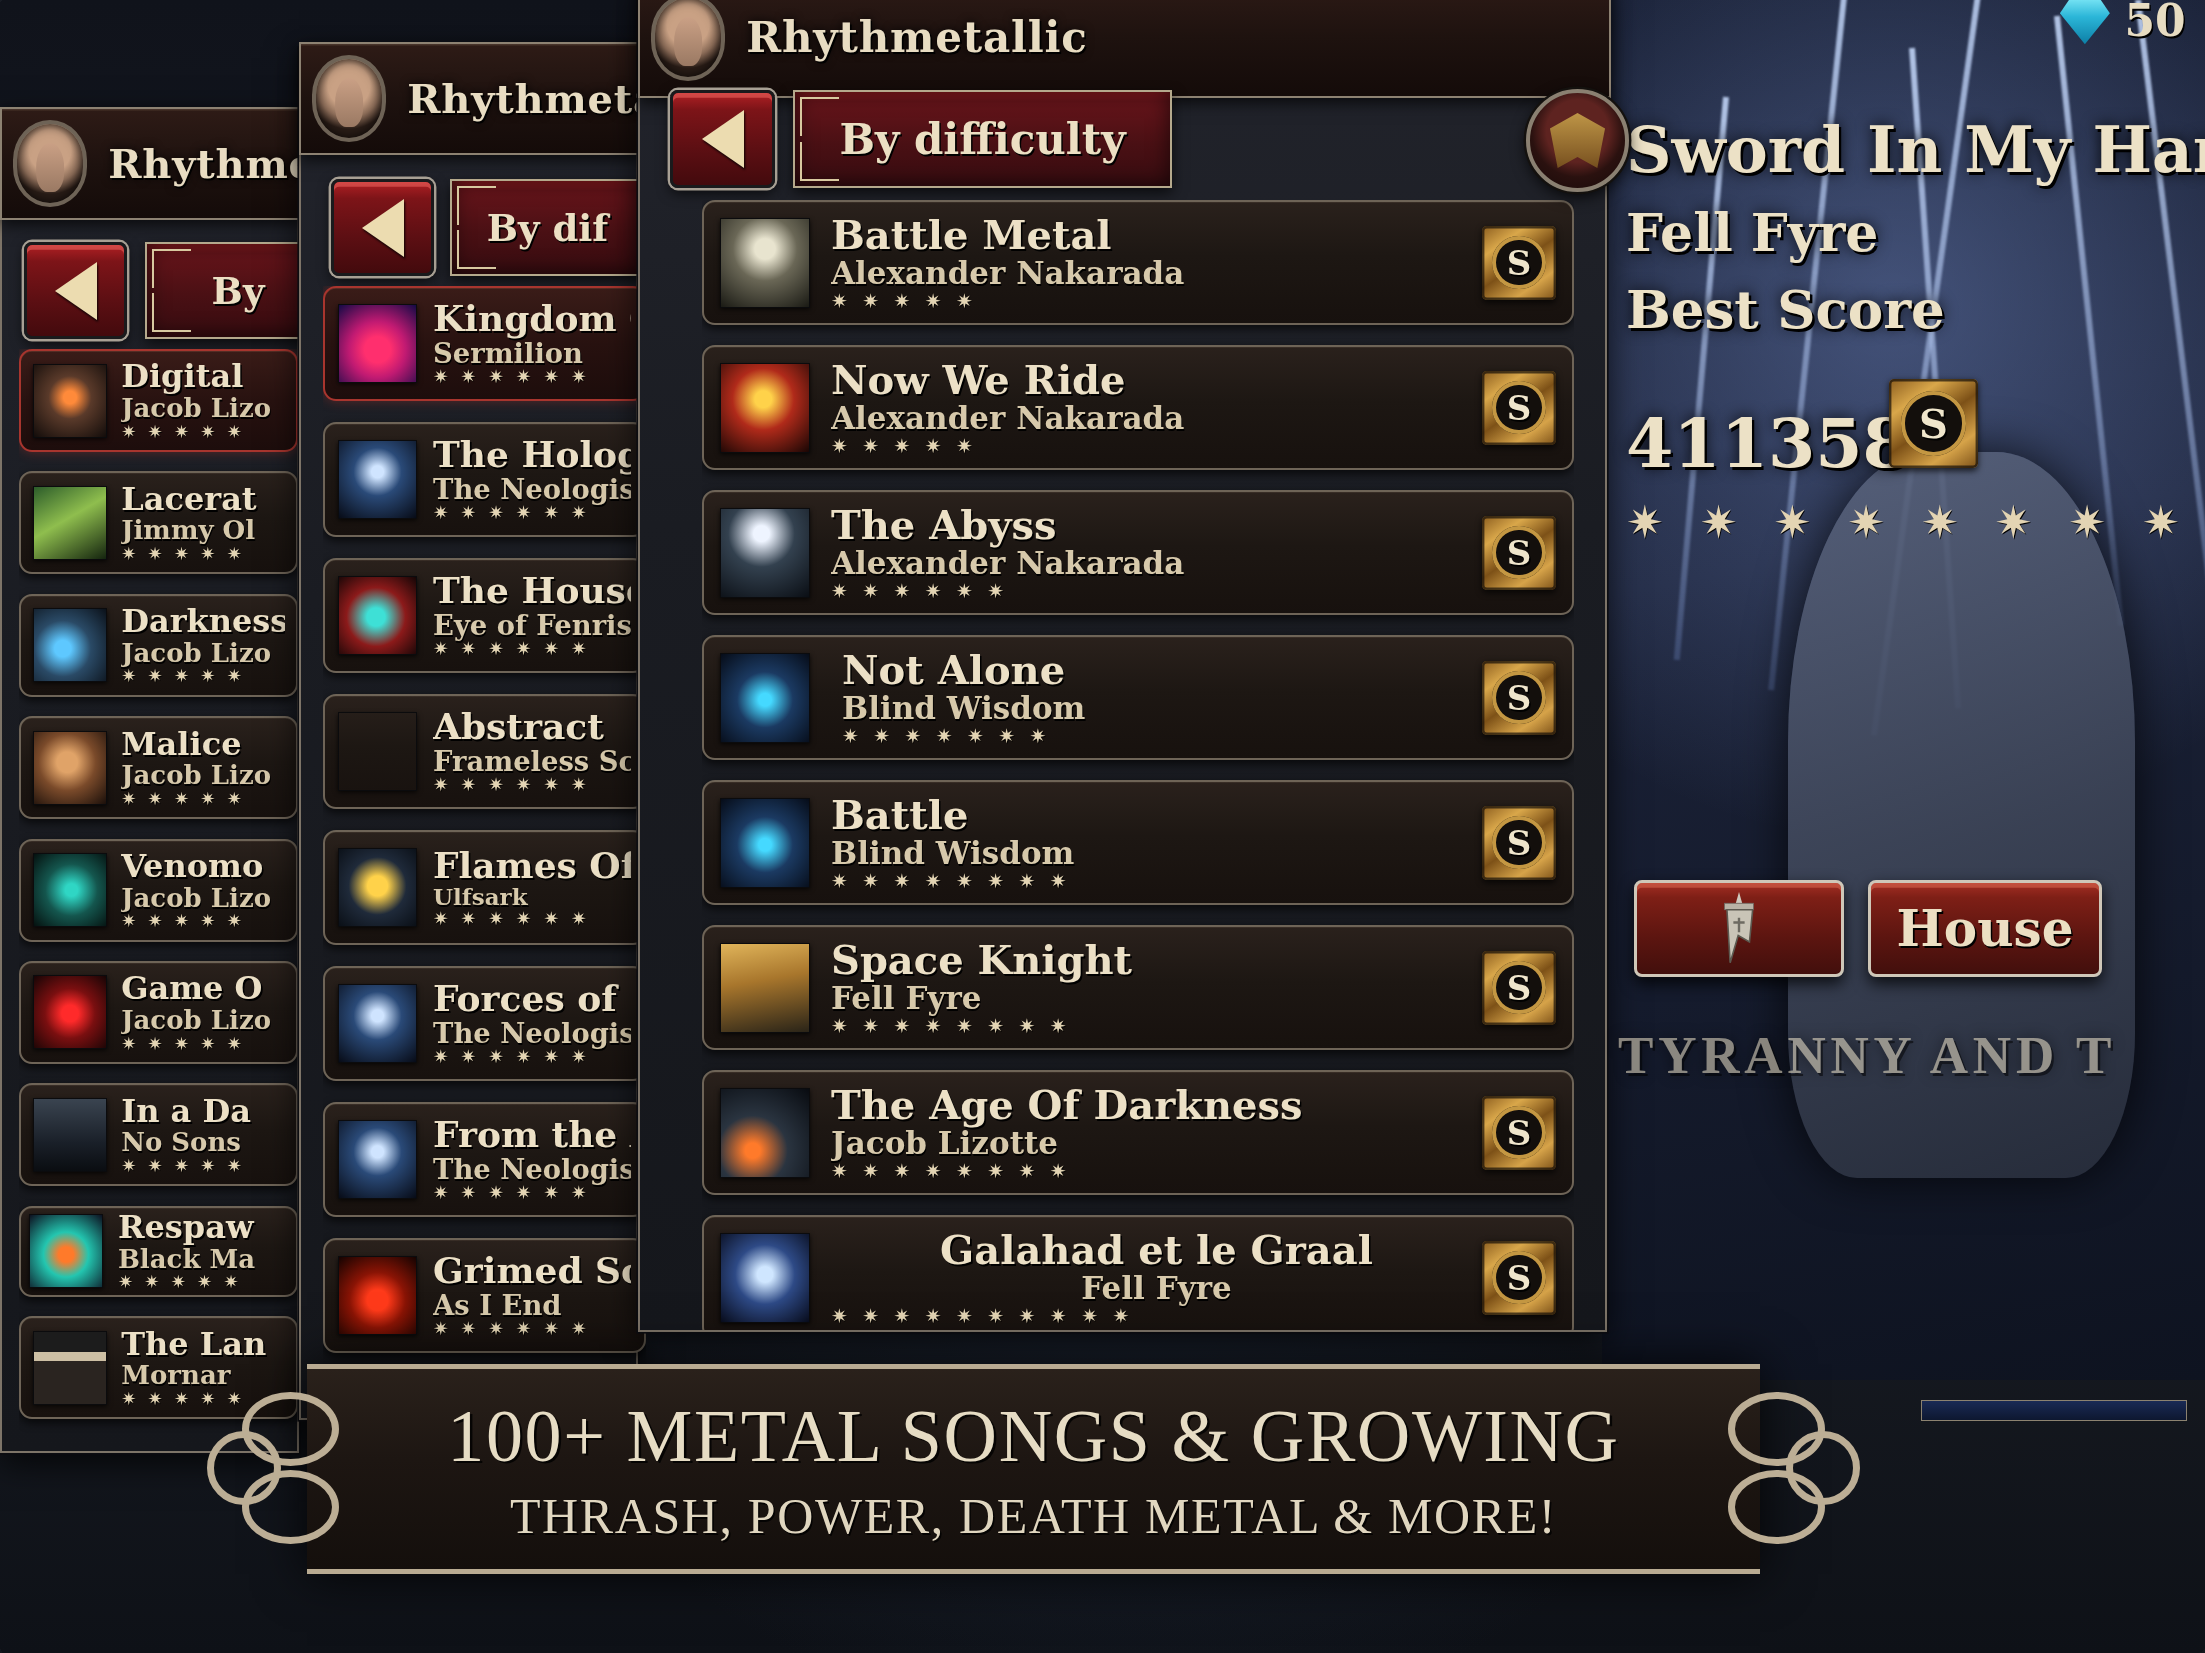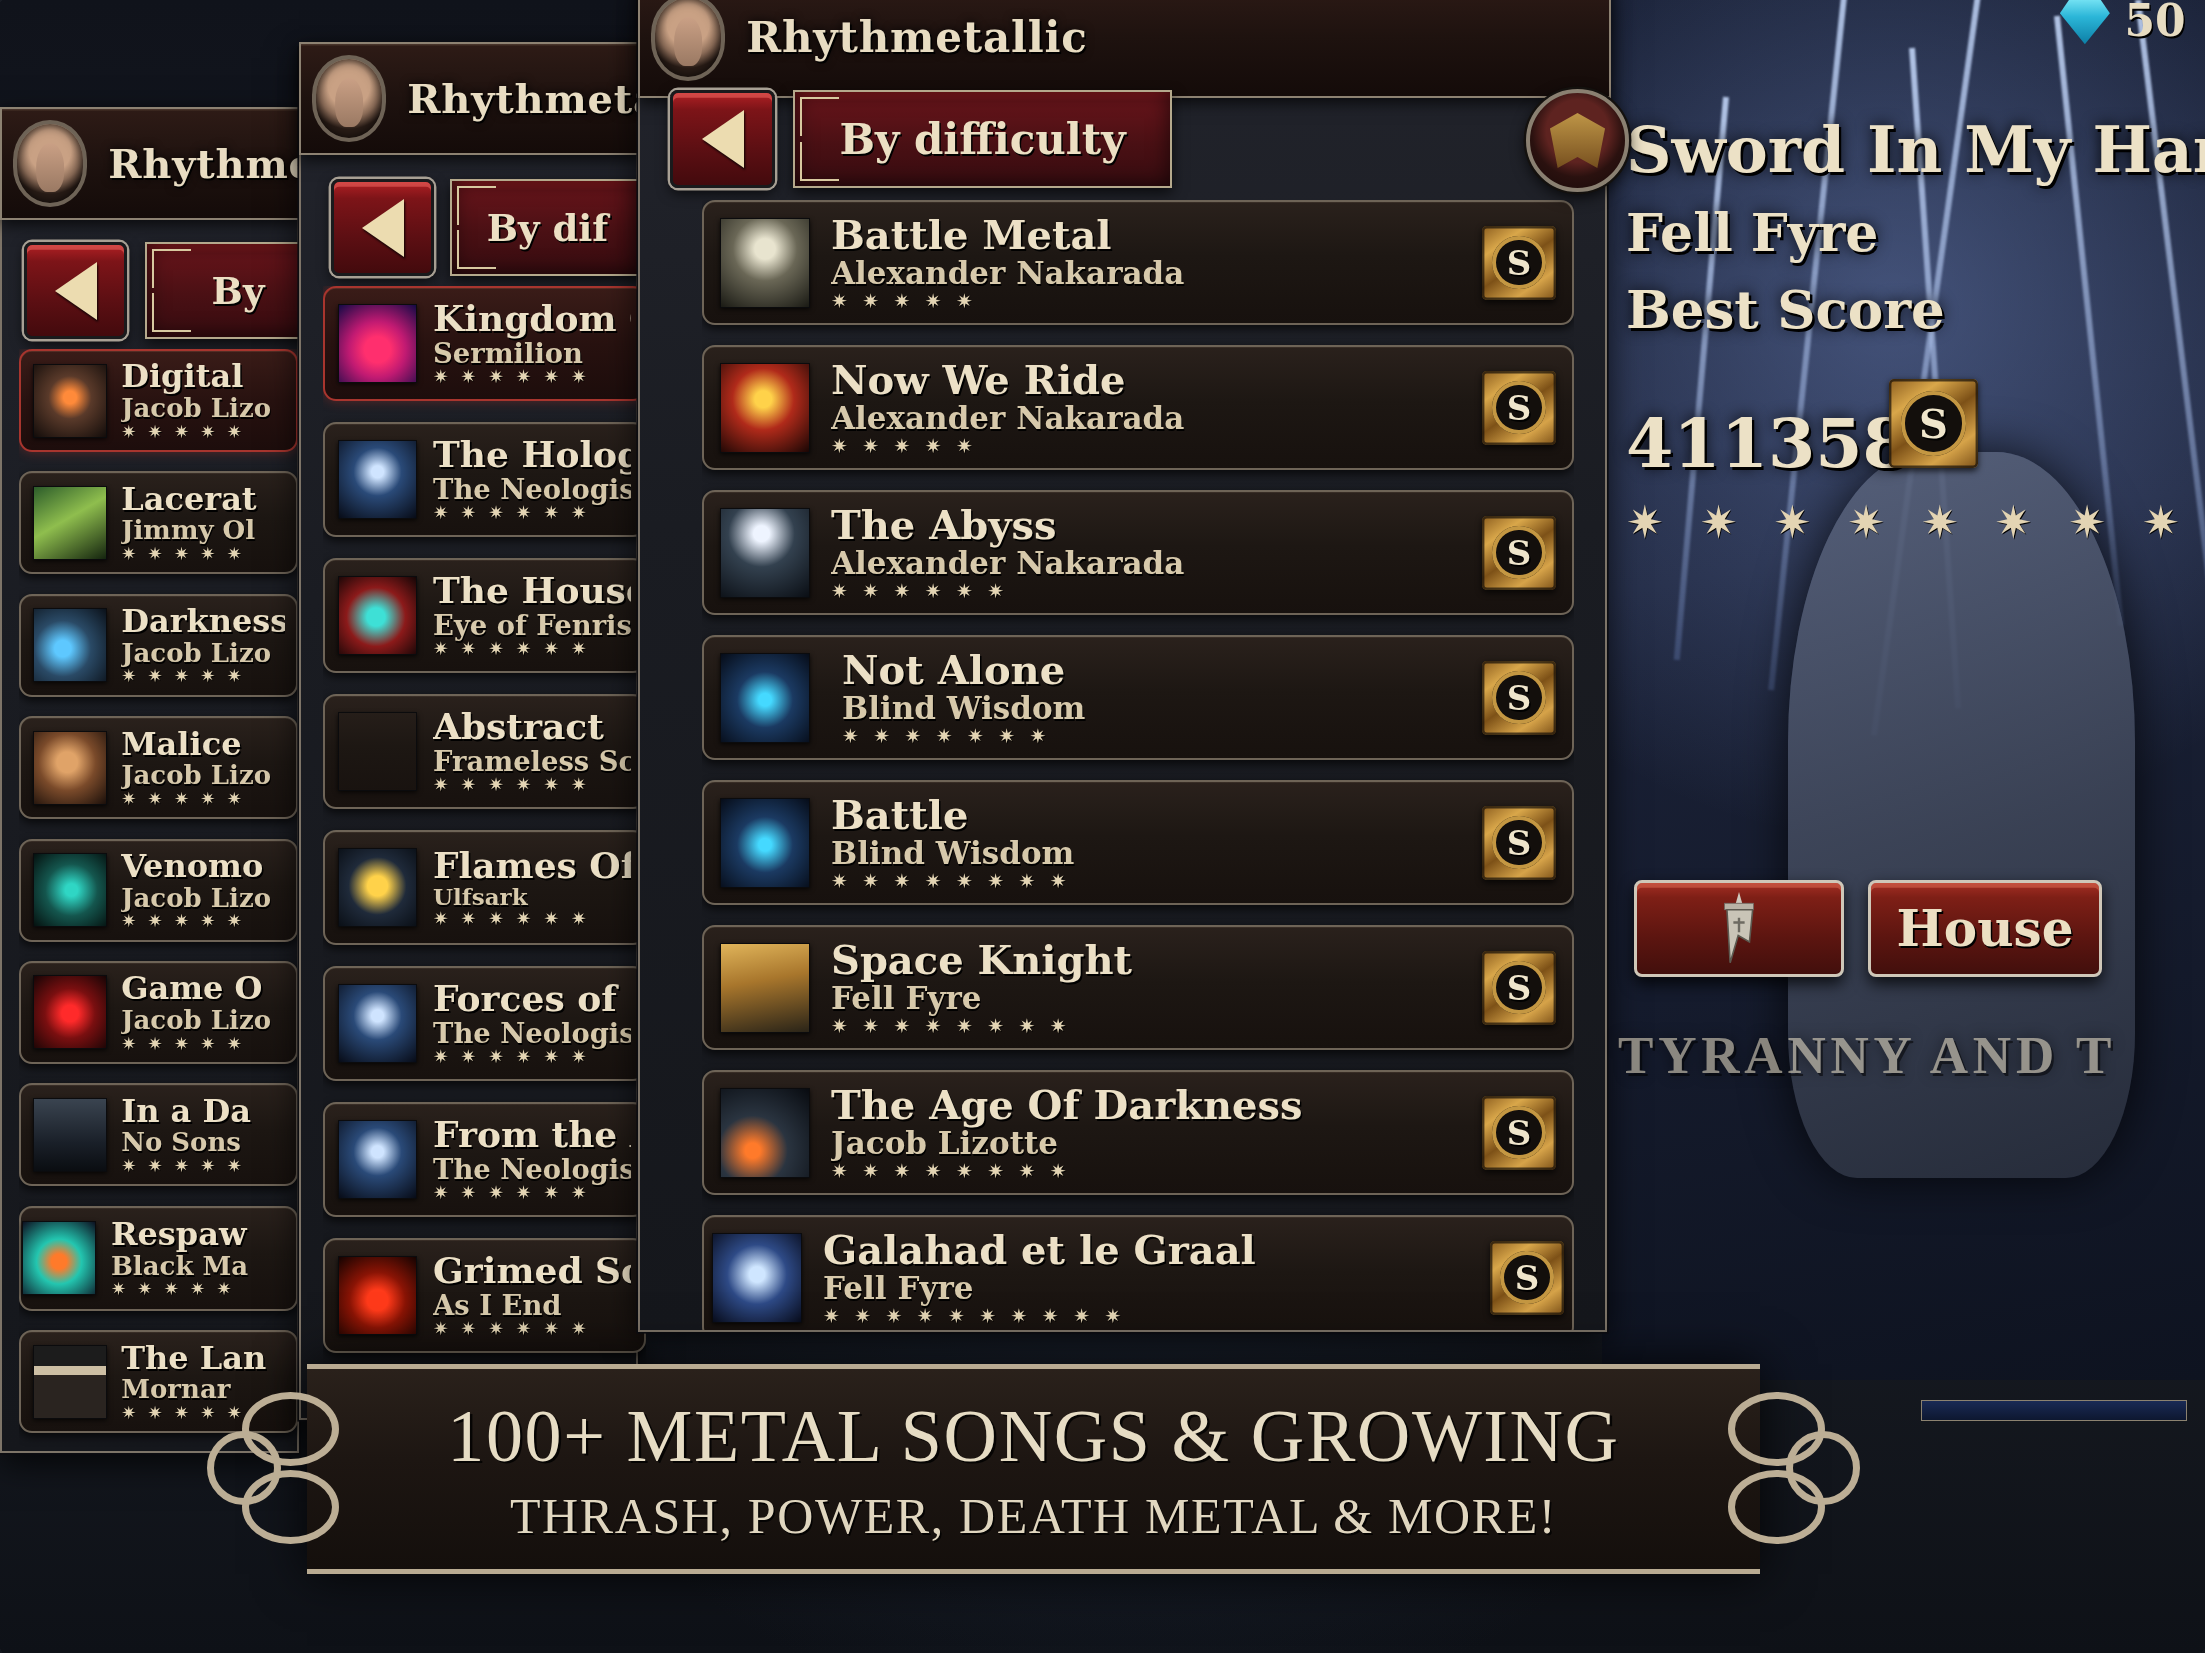--- a/index.html
+++ b/index.html
@@ -438,21 +438,21 @@
           <div class="song-artist" style="font-size: 26px;">No Sons</div>
           <div class="stars" style="gap: 11.3px;">
             <span class="star" style="font-size: 18px;">✷</span>
             <span class="star" style="font-size: 18px;">✷</span>
             <span class="star" style="font-size: 18px;">✷</span>
             <span class="star" style="font-size: 18px;">✷</span>
             <span class="star" style="font-size: 18px;">✷</span>
           </div>
         </div>
       </div>
-      <div class="song-row" style="height: 105px; margin-bottom: 19.4px; padding: 0px 1px;">
+      <div class="song-row" style="height: 91px; margin-bottom: 19.4px; padding: 0px 8px;">
         <div class="cover" style="width: 74px; height: 74px; background-image: radial-gradient(circle at 50% 55%, rgb(255, 122, 42) 0px, rgb(255, 122, 42) 14%, rgb(35, 198, 176) 42%, rgb(13, 16, 32) 100%);"></div>
         <div class="song-meta" style="margin-left: 14.5px;">
           <div class="song-title" style="font-size: 32px;">Respaw</div>
           <div class="song-artist" style="font-size: 26px;">Black Ma</div>
           <div class="stars" style="gap: 11.3px;">
             <span class="star" style="font-size: 18px;">✷</span>
             <span class="star" style="font-size: 18px;">✷</span>
             <span class="star" style="font-size: 18px;">✷</span>
             <span class="star" style="font-size: 18px;">✷</span>
             <span class="star" style="font-size: 18px;">✷</span>
@@ -755,21 +755,21 @@
             <span class="star" style="font-size: 20px;">✷</span>
             <span class="star" style="font-size: 20px;">✷</span>
             <span class="star" style="font-size: 20px;">✷</span>
             <span class="star" style="font-size: 20px;">✷</span>
           </div>
         </div>
         <div class="rank" style="width: 74px; height: 74px;">
           <span style="font-size: 34px;">S</span>
         </div>
       </div>
-      <div class="song-row" style="height: 125px; margin-bottom: 20px; padding: 0px 8px;">
+      <div class="song-row" style="height: 125px; margin-bottom: 20px; padding: 0px 16px; text-align: center;">
         <div class="cover" style="width: 90px; height: 90px; background-image: radial-gradient(circle at 50% 46%, rgb(207, 230, 255) 0px, rgb(207, 230, 255) 12%, rgb(46, 74, 134) 46%, rgb(8, 12, 28) 100%);"></div>
         <div class="song-meta" style="margin-left: 21px;">
           <div class="song-title" style="font-size: 40px;">Galahad et le Graal</div>
           <div class="song-artist" style="font-size: 31px;">Fell Fyre</div>
           <div class="stars" style="gap: 14.5px;">
             <span class="star" style="font-size: 20px;">✷</span>
             <span class="star" style="font-size: 20px;">✷</span>
             <span class="star" style="font-size: 20px;">✷</span>
             <span class="star" style="font-size: 20px;">✷</span>
             <span class="star" style="font-size: 20px;">✷</span>

